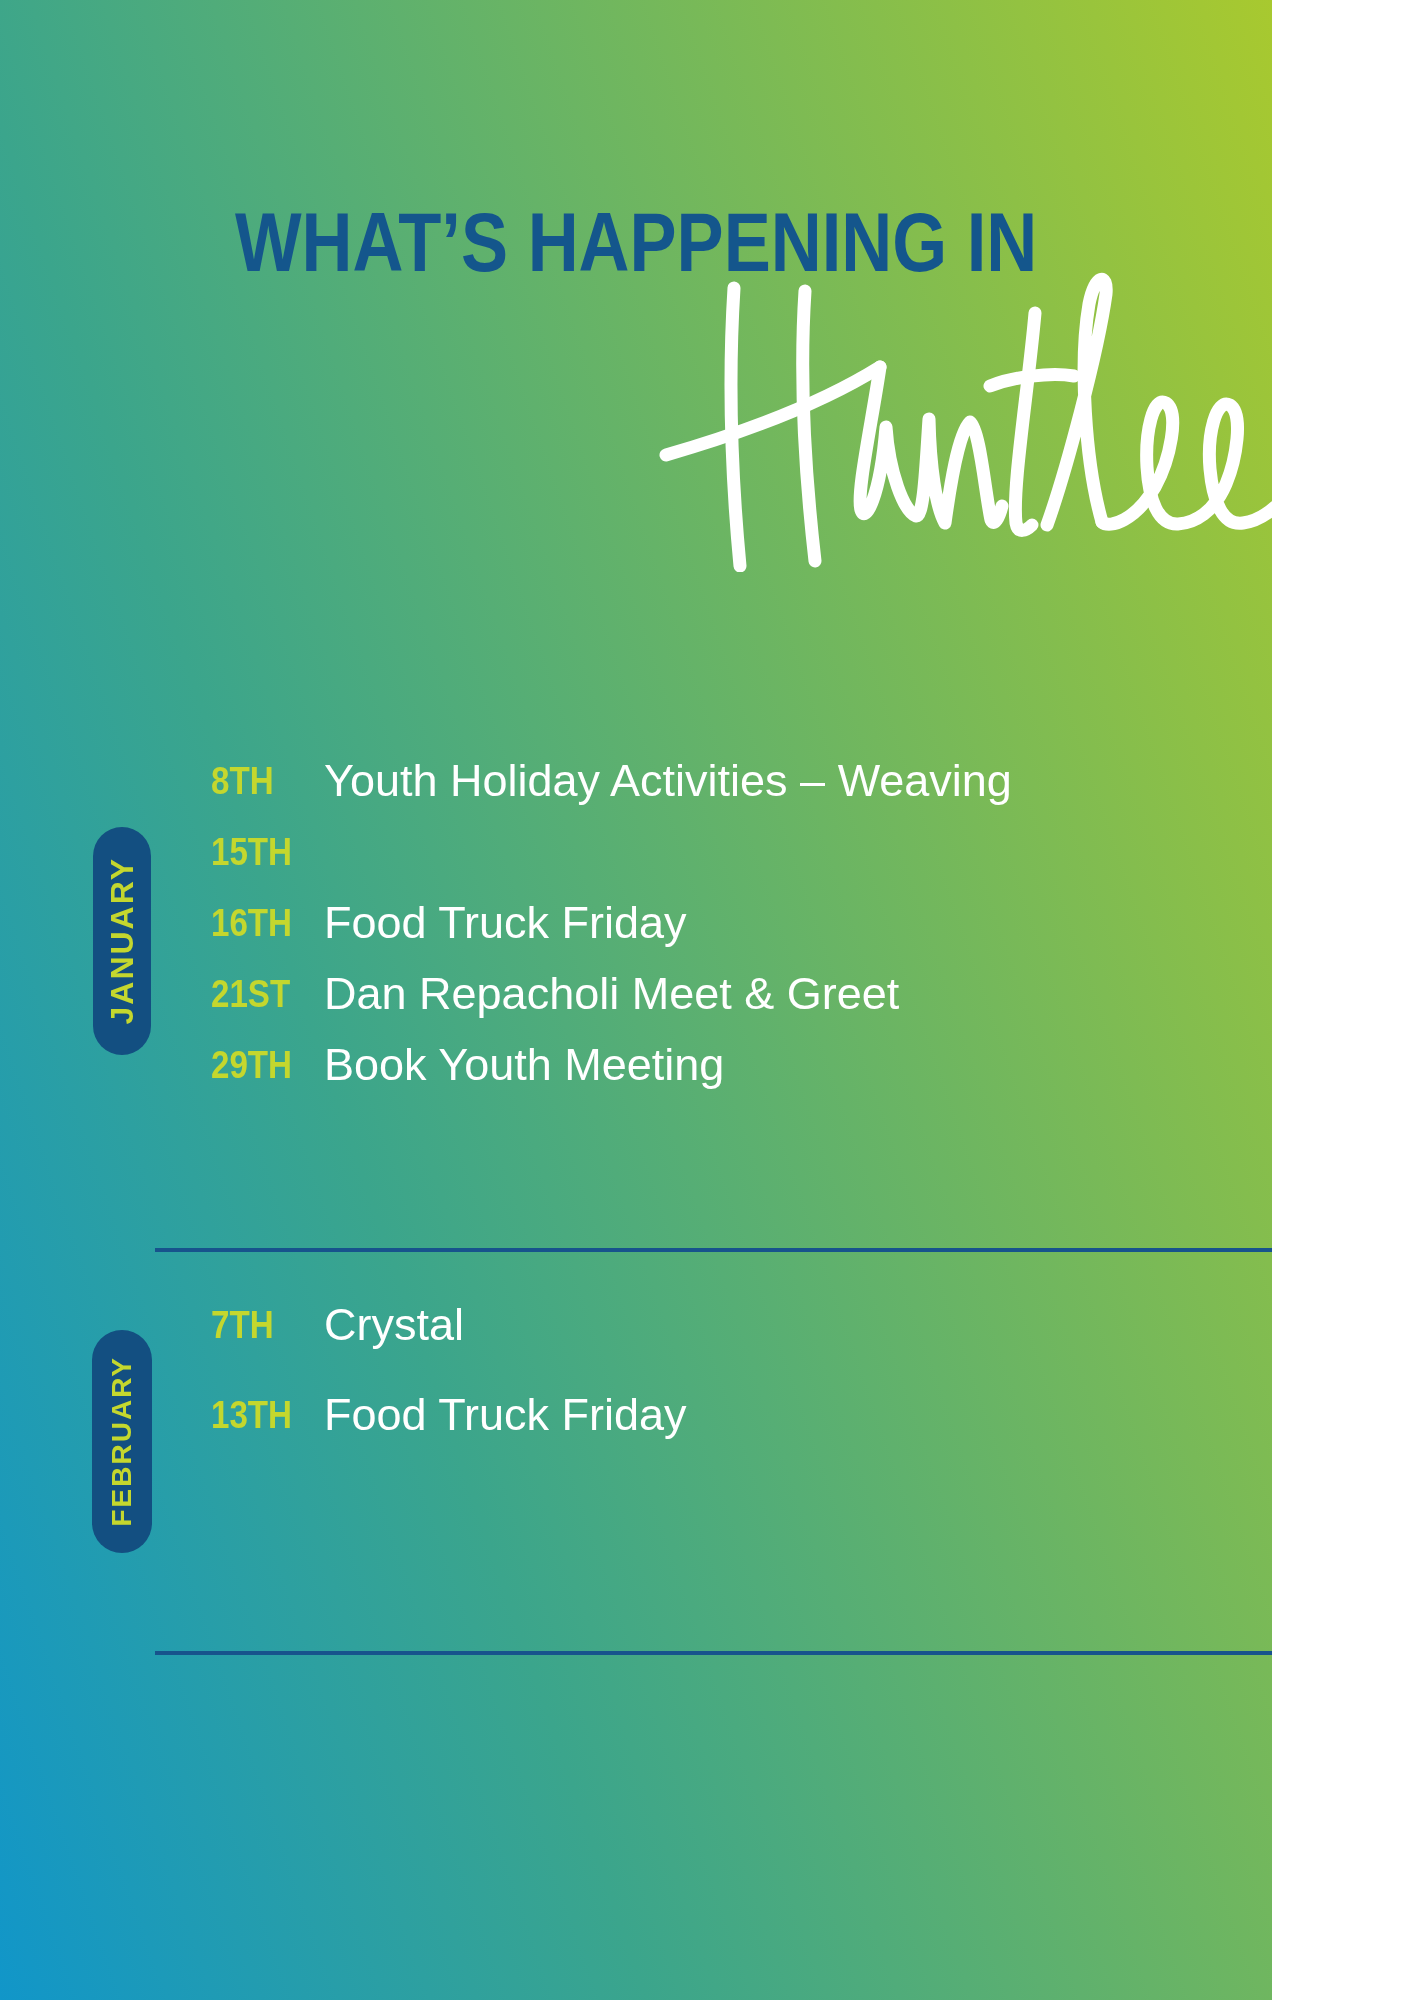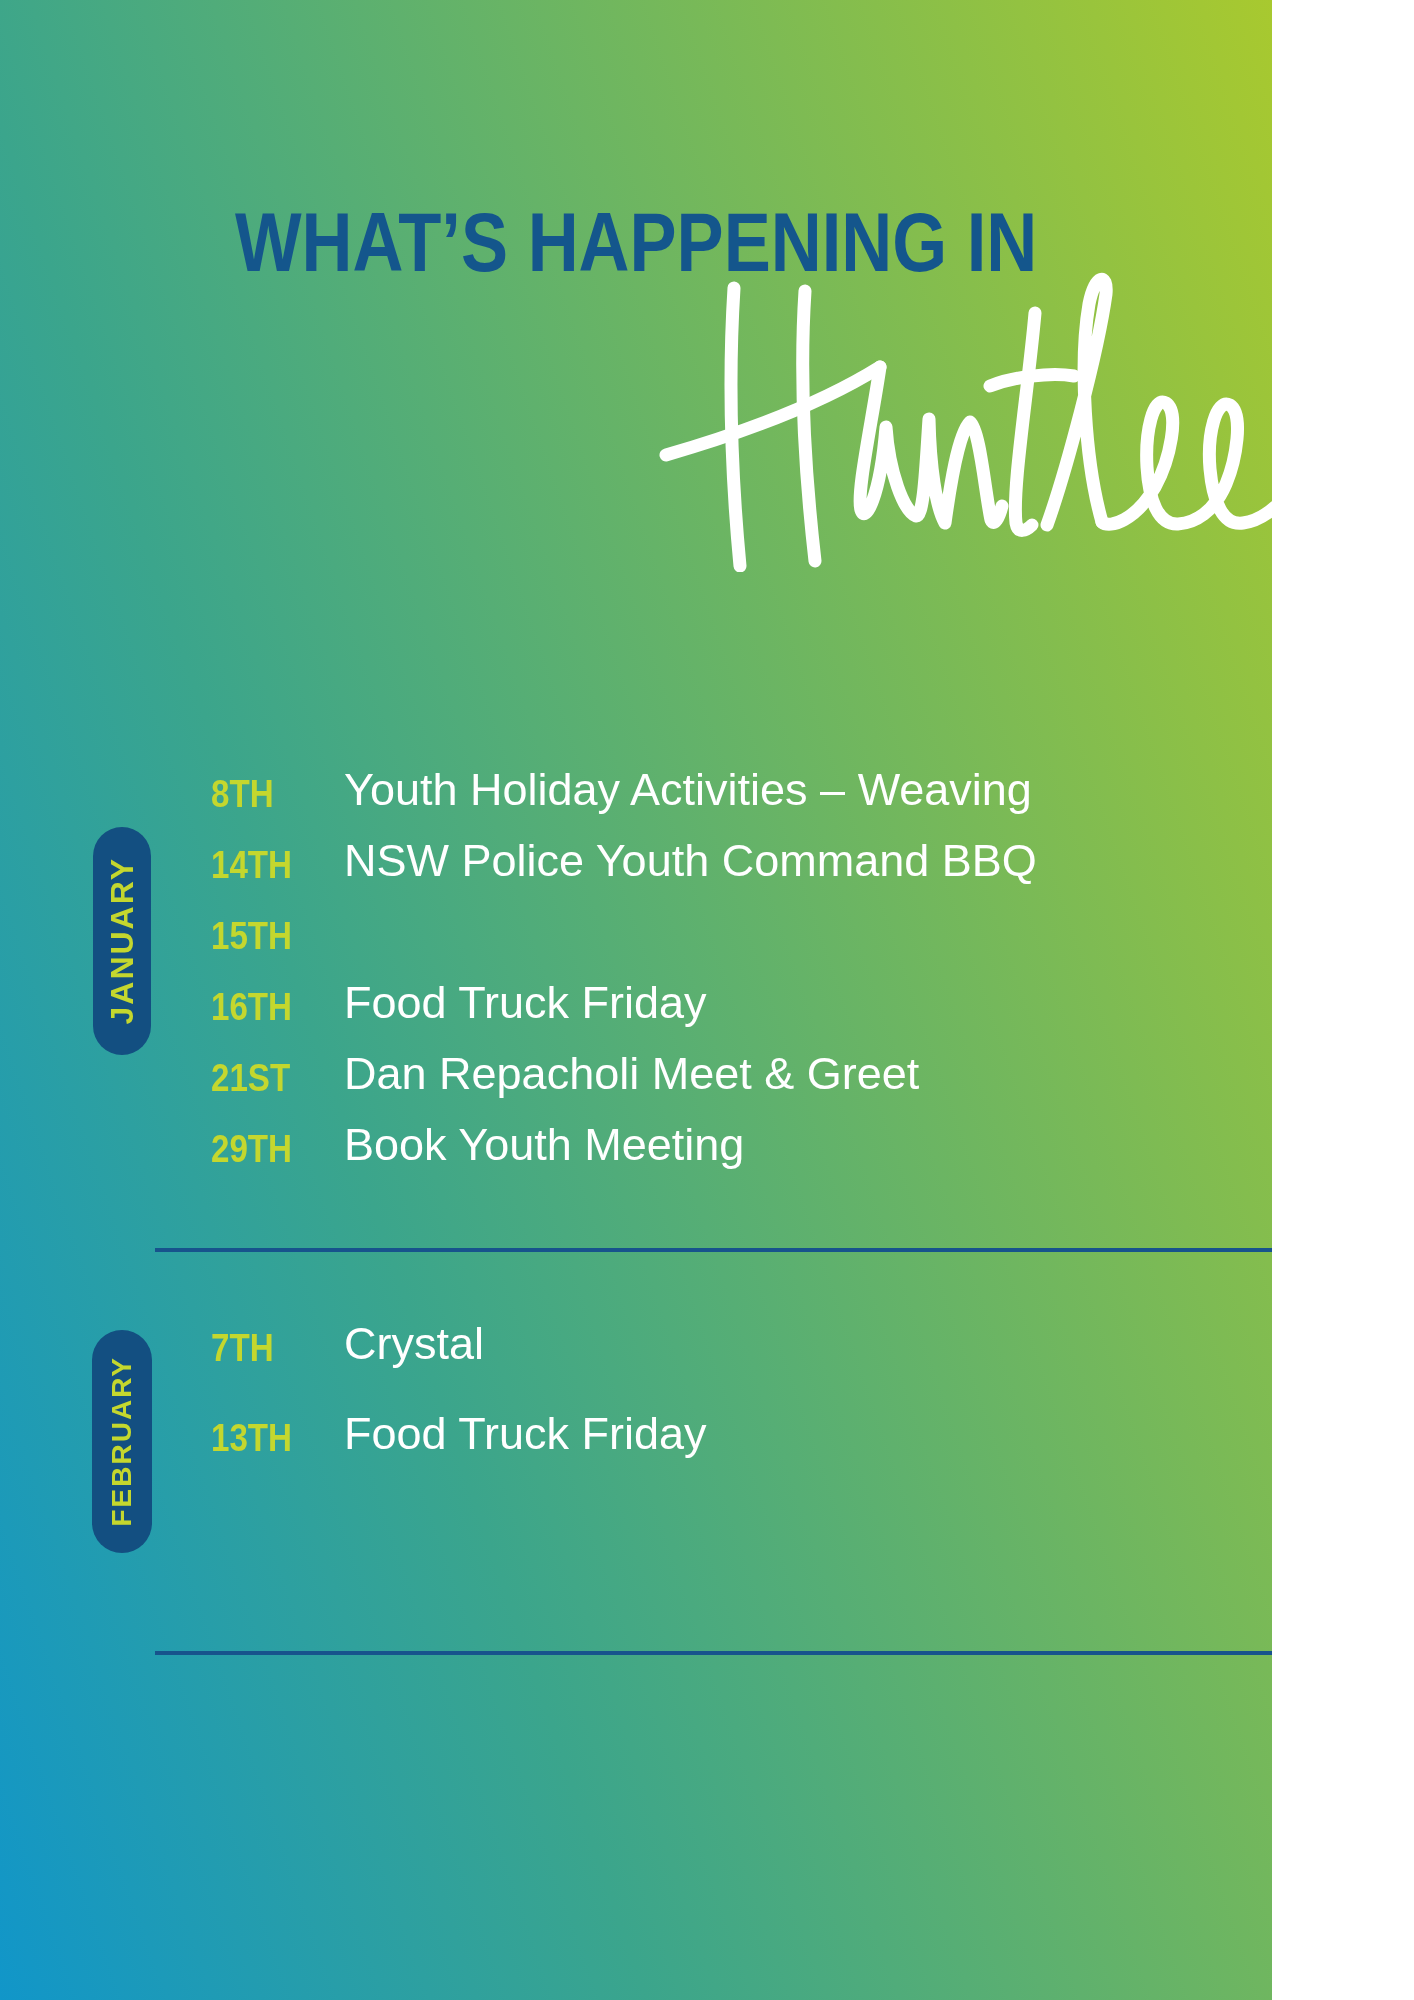--- a/index.html
+++ b/index.html
@@ -36,21 +36,21 @@
     font-weight:700;color:var(--accent-yellow);
     letter-spacing:2px;white-space:nowrap;
   }
   .pill-january{left:93px;top:827px;width:58px;height:228px;border-radius:29px;}
   .pill-january span{font-size:32px;}
   .pill-february{left:92px;top:1330px;width:60px;height:223px;border-radius:30px;}
   .pill-february span{font-size:28px;}
   .event-list{position:absolute;left:211px;}
   .list-january{top:745px;}
   .list-february{top:1280px;}
-  .event-row{display:flex;align-items:flex-end;gap:20px;}
+  .event-row{display:flex;align-items:center;}
   .list-january .event-row{height:71px;}
   .list-february .event-row{height:90px;}
   .event-date{
     flex:0 0 113px;width:113px;
     font-size:39px;font-weight:700;color:var(--accent-yellow);
     transform:scaleX(0.85);transform-origin:left center;
     white-space:nowrap;
   }
   .event-title{
     font-size:45px;font-weight:400;color:var(--text-white);
@@ -109,24 +109,20 @@
   <div class="month-pill pill-january">
     <span>JANUARY</span>
   </div>
 
   <div class="event-list list-january">
     <div class="event-row">
       <span class="event-date">8TH</span>
       <span class="event-title">Youth Holiday Activities – Weaving</span>
     </div>
     <div class="event-row">
-      <span class="event-date">14TH</span>
-      <span class="event-title">NSW Police Youth Command BBQ</span>
-    </div>
-    <div class="event-row">
       <span class="event-date">15TH</span>
     </div>
     <div class="event-row">
       <span class="event-date">16TH</span>
       <span class="event-title">Food Truck Friday</span>
     </div>
     <div class="event-row">
       <span class="event-date">21ST</span>
       <span class="event-title">Dan Repacholi Meet &amp; Greet</span>
     </div>

